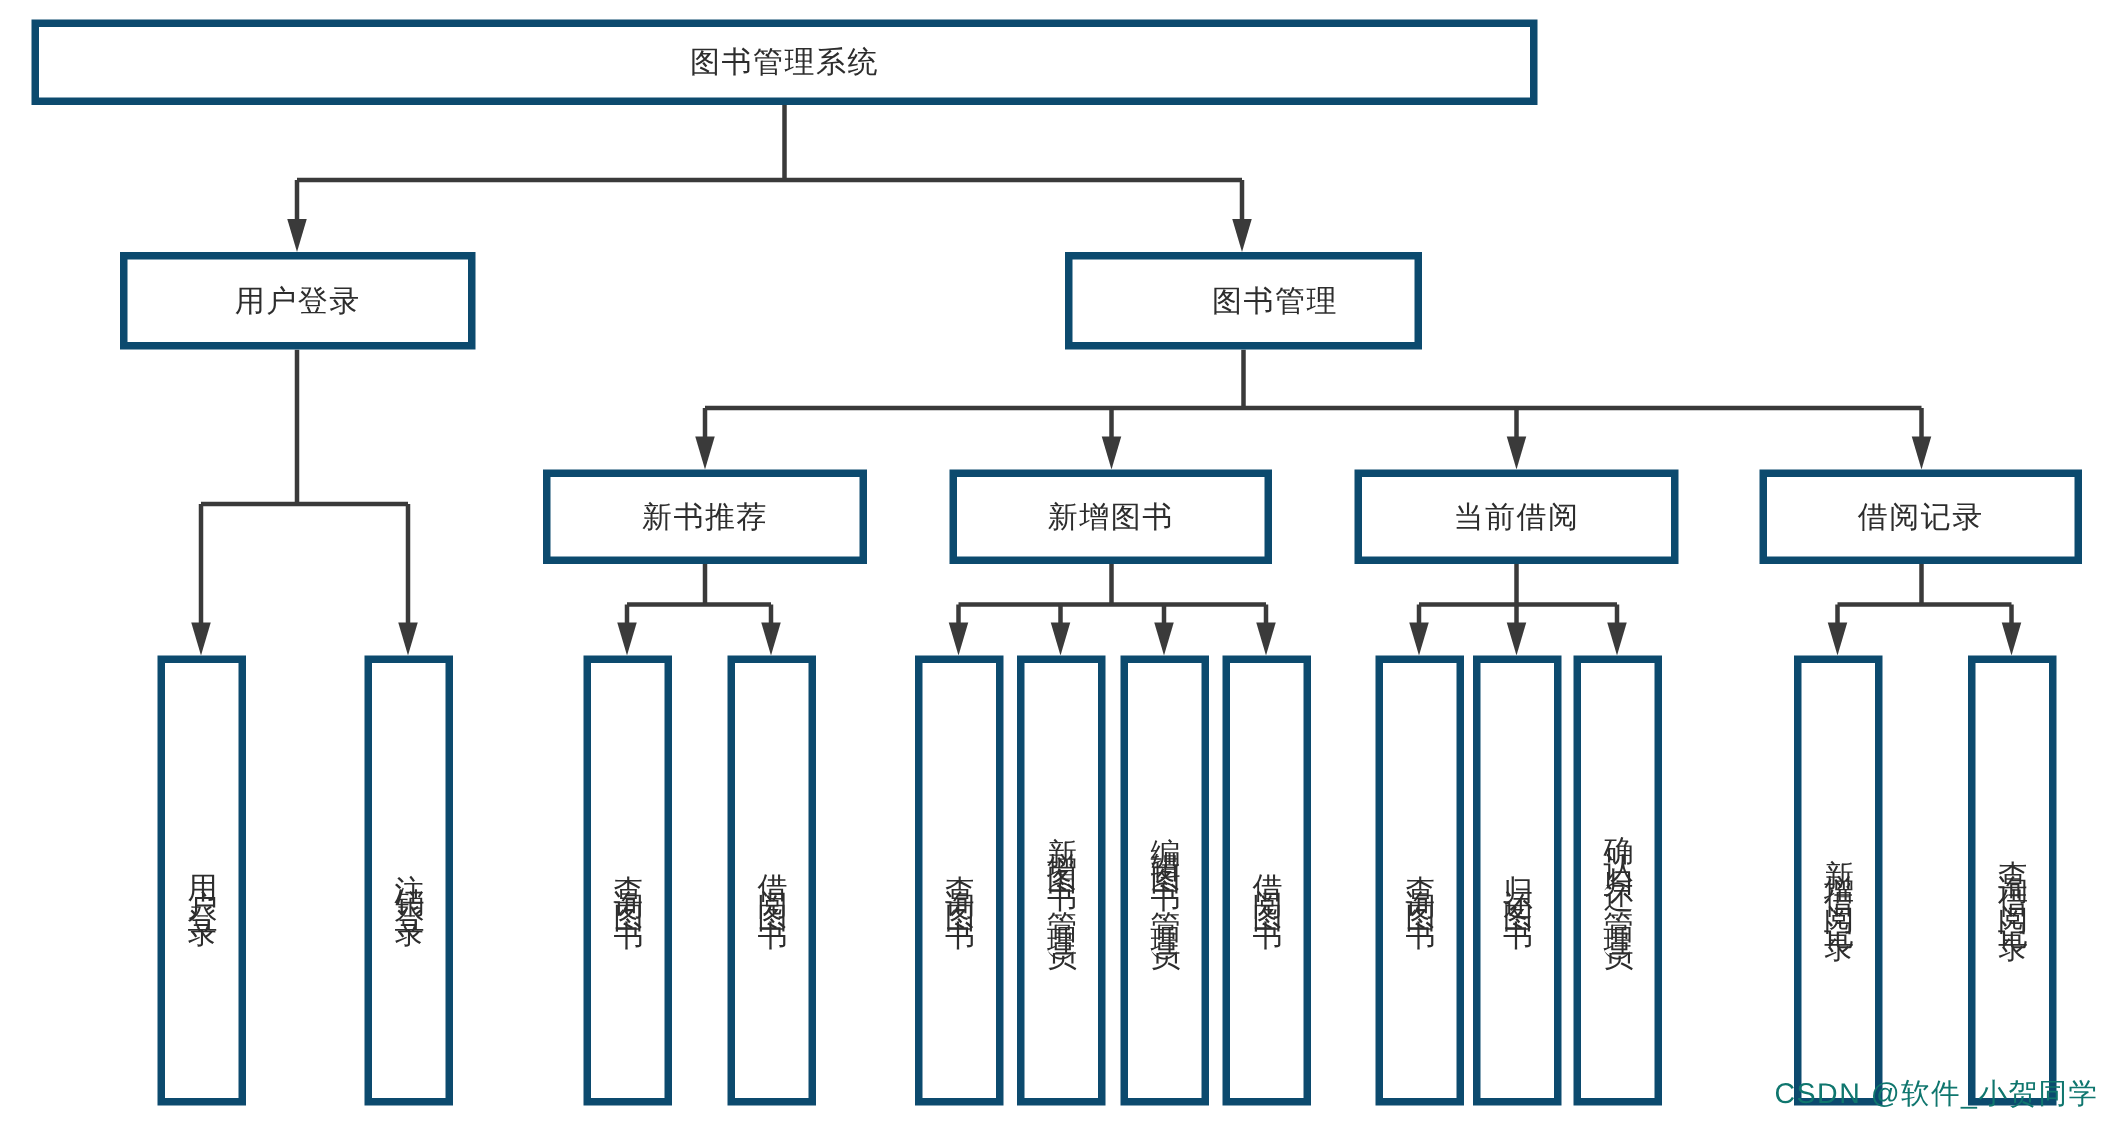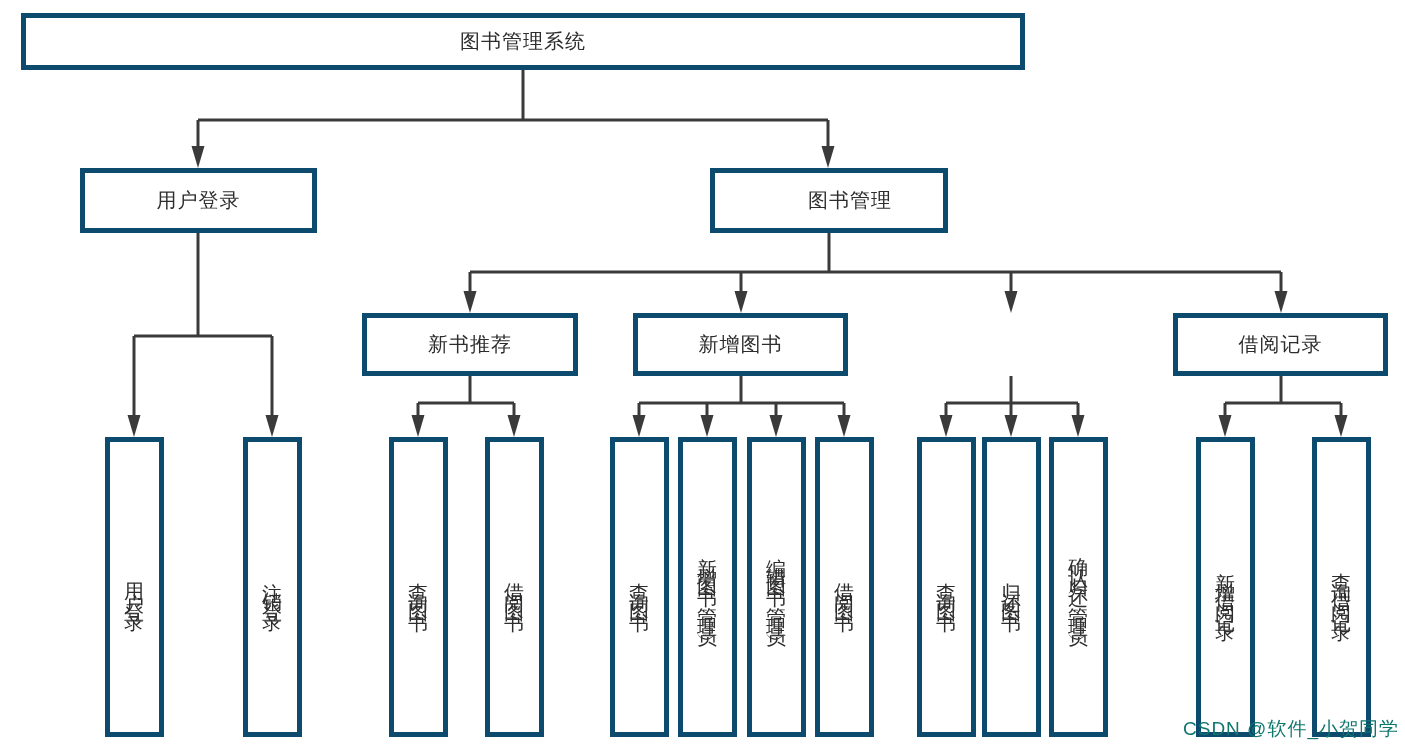--- a/index.html
+++ b/index.html
@@ -179,20 +179,23 @@
   <div class="node h lvl2 n-book-mgmt">
     <span>图书管理</span>
   </div>
 
   <div class="node h lvl3 n-new-book">
     <span>新书推荐</span>
   </div>
   <div class="node h lvl3 n-book-borrow">
     <span>新增图书</span>
   </div>
+  <div class="node h lvl3 n-current-borrow">
+    <span>当前借阅</span>
+  </div>
   <div class="node h lvl3 n-borrow-record">
     <span>借阅记录</span>
   </div>
 
   <div class="node leaf l-user-login">
     <span>用户登录</span>
   </div>
   <div class="node leaf l-logout">
     <span>注销登录</span>
   </div>

